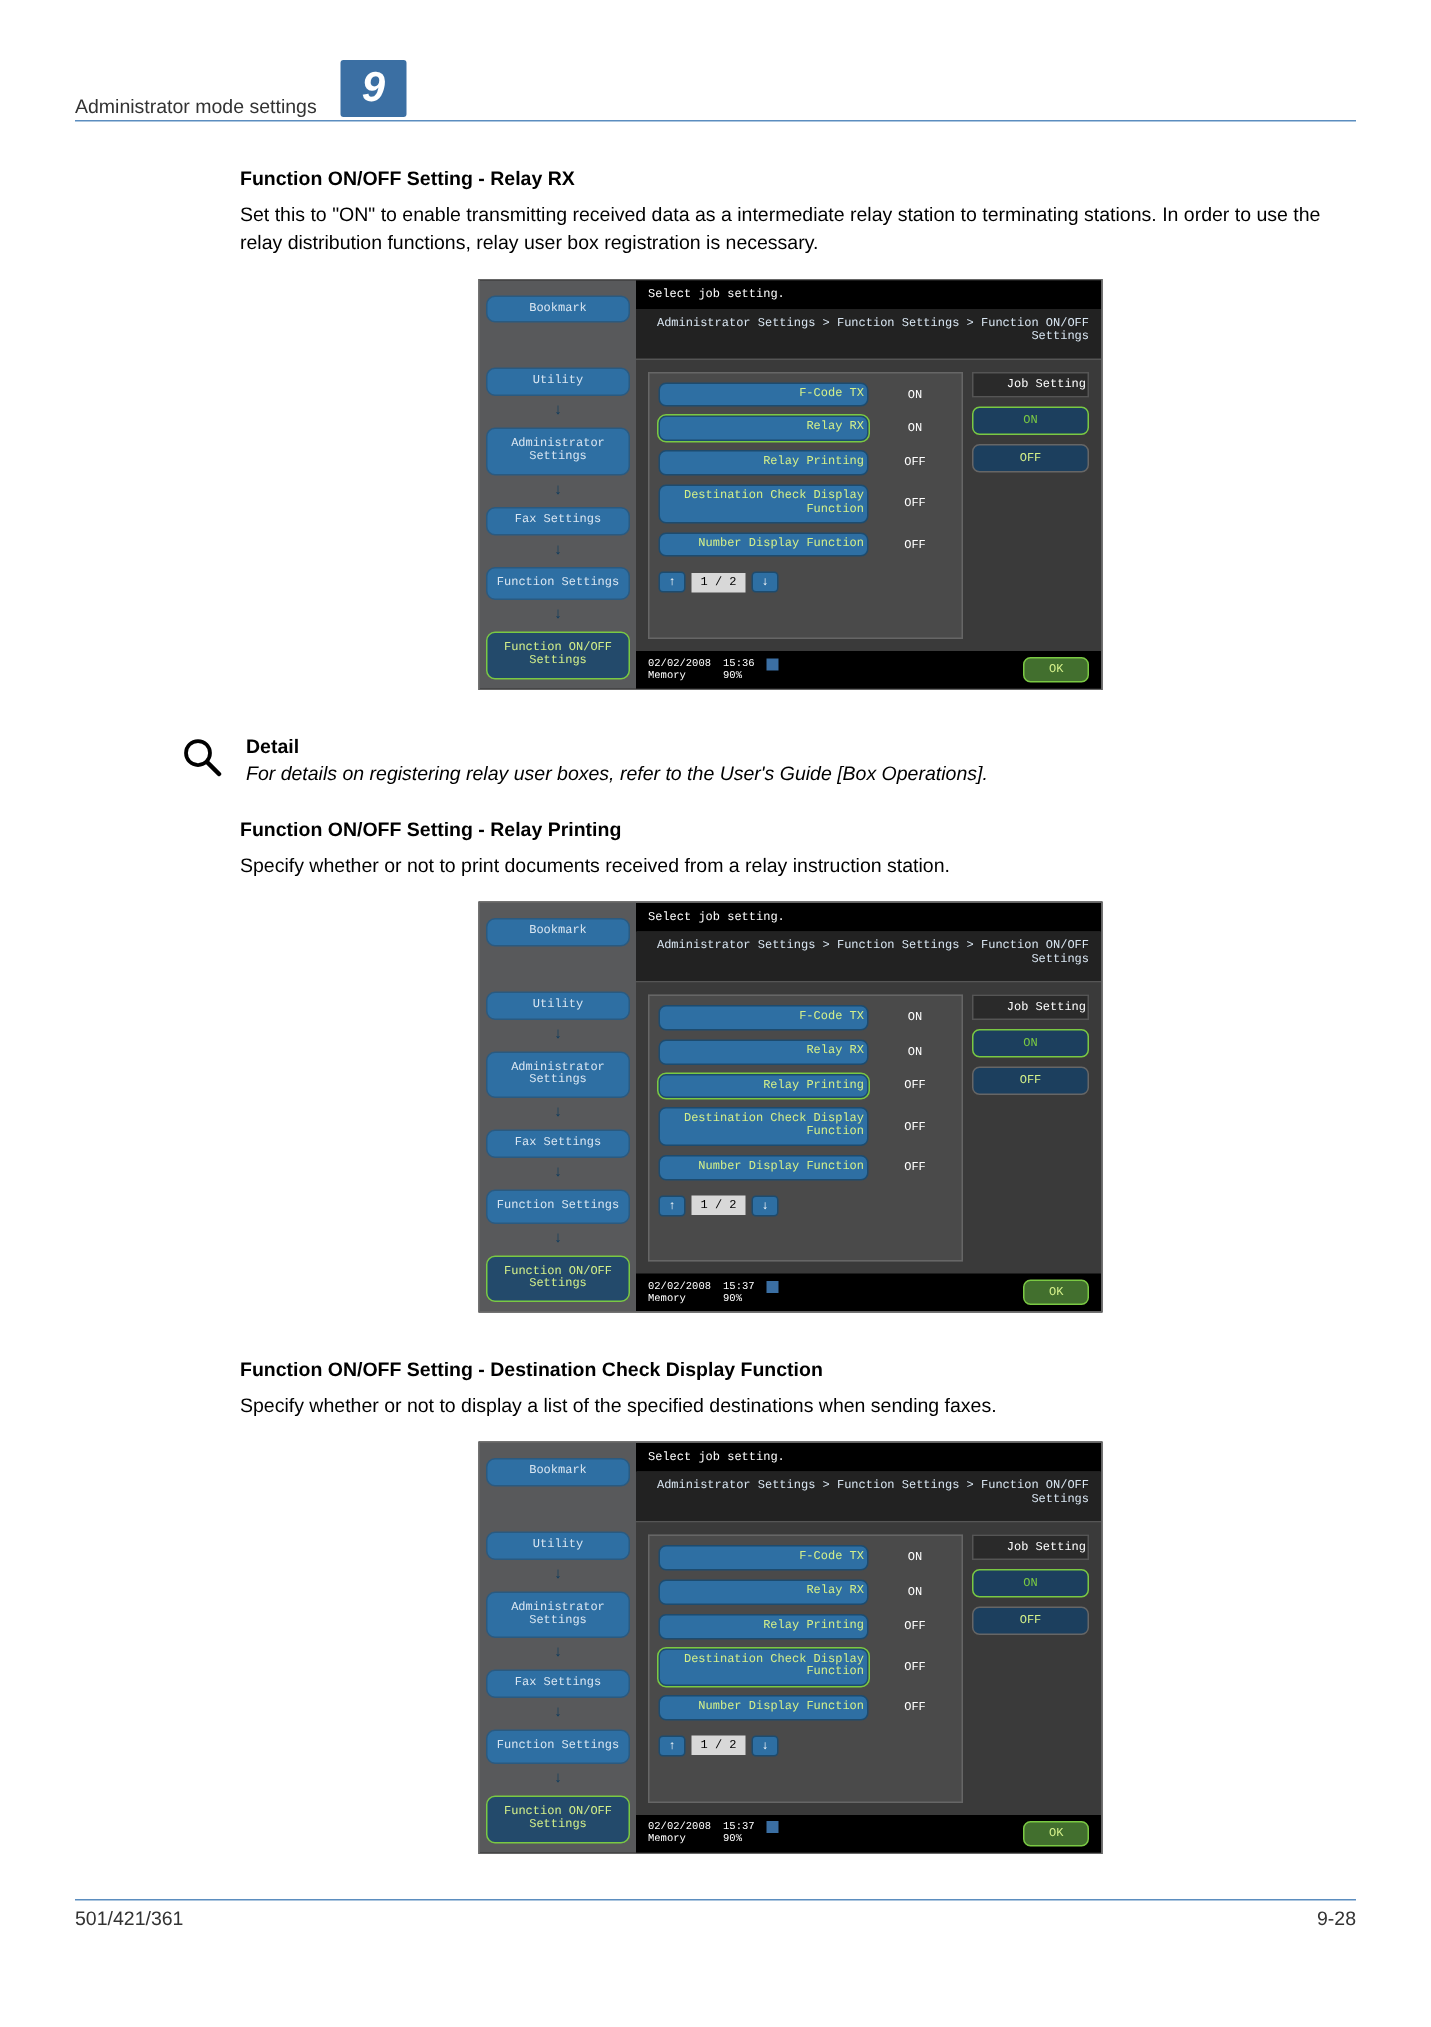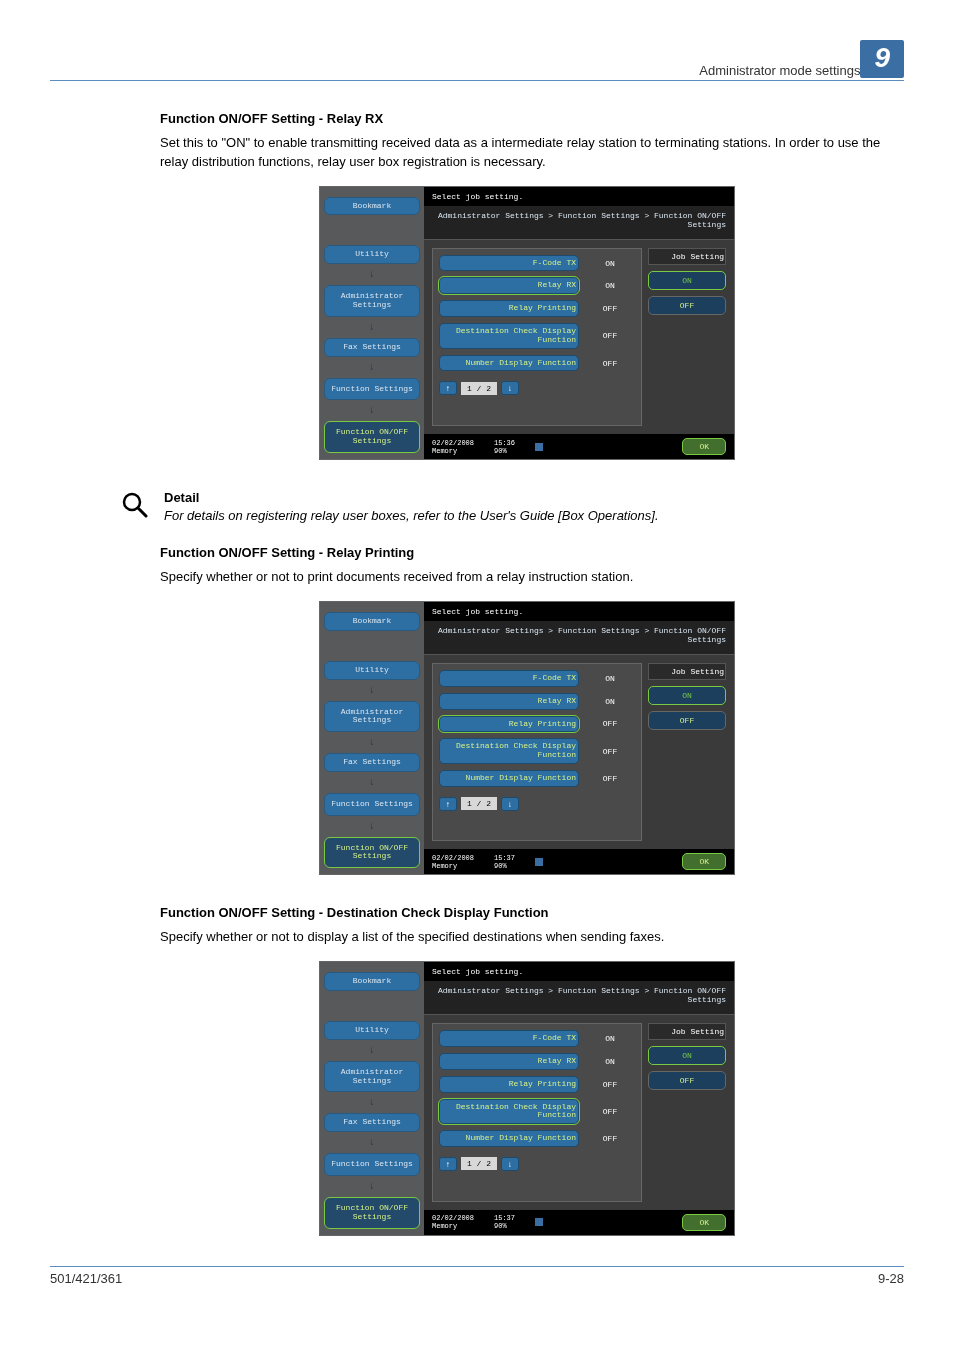--- a/index.html
+++ b/index.html
@@ -6,25 +6,26 @@
   body {
     font-family: Arial, Helvetica, sans-serif;
     width: 954px;
     margin: 0 auto;
     background: #fff;
     color: #000;
     padding: 40px 50px;
   }
   .page-top {
     display: flex;
-    justify-content: flex-end;
+    justify-content: flex-start;
     align-items: flex-end;
     border-bottom: 1px solid #5b8dbf;
     padding-bottom: 2px;
     margin-bottom: 30px;
+    gap: 16px;
   }
   .page-top .left {
     font-size: 13px;
     color: #333;
   }
   .chip {
     background: #3b6fa3;
     color: #fff;
     font-size: 28px;
     font-weight: bold;
@@ -200,21 +201,21 @@
     font-size: 7px;
   }
   .ok {
     background: #426f2e;
     border: 1px solid #7ac943;
     border-radius: 5px;
     color: #d4f08a;
     padding: 3px 16px;
     font-size: 8px;
   }
-  .status { display:flex; gap:20px; align-items:center;}
+  .status { display:flex; gap:8px; }
   .status .sq { width:8px; height:8px; background:#3b6fa3;}
 
   .detail-block {
     display: flex;
     gap: 14px;
     margin: 28px 0 20px -40px;
     align-items: flex-start;
   }
   .mag { font-size: 28px; line-height: 1; }
   .detail-text { font-size: 13px; }

